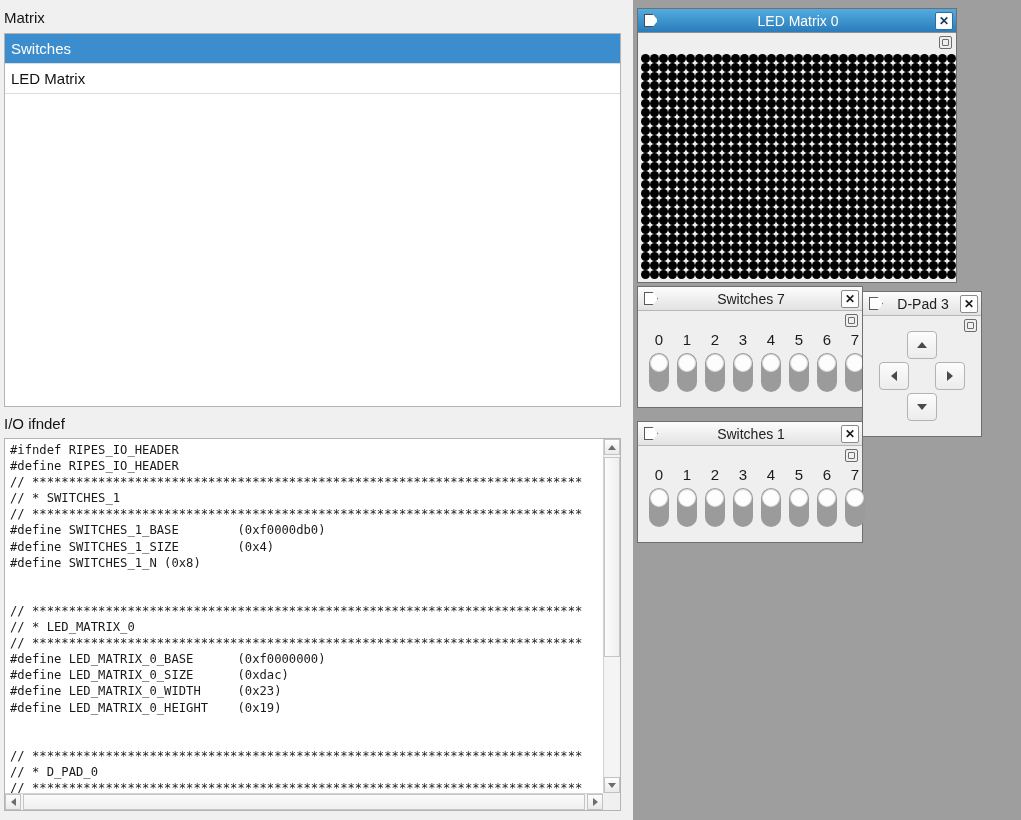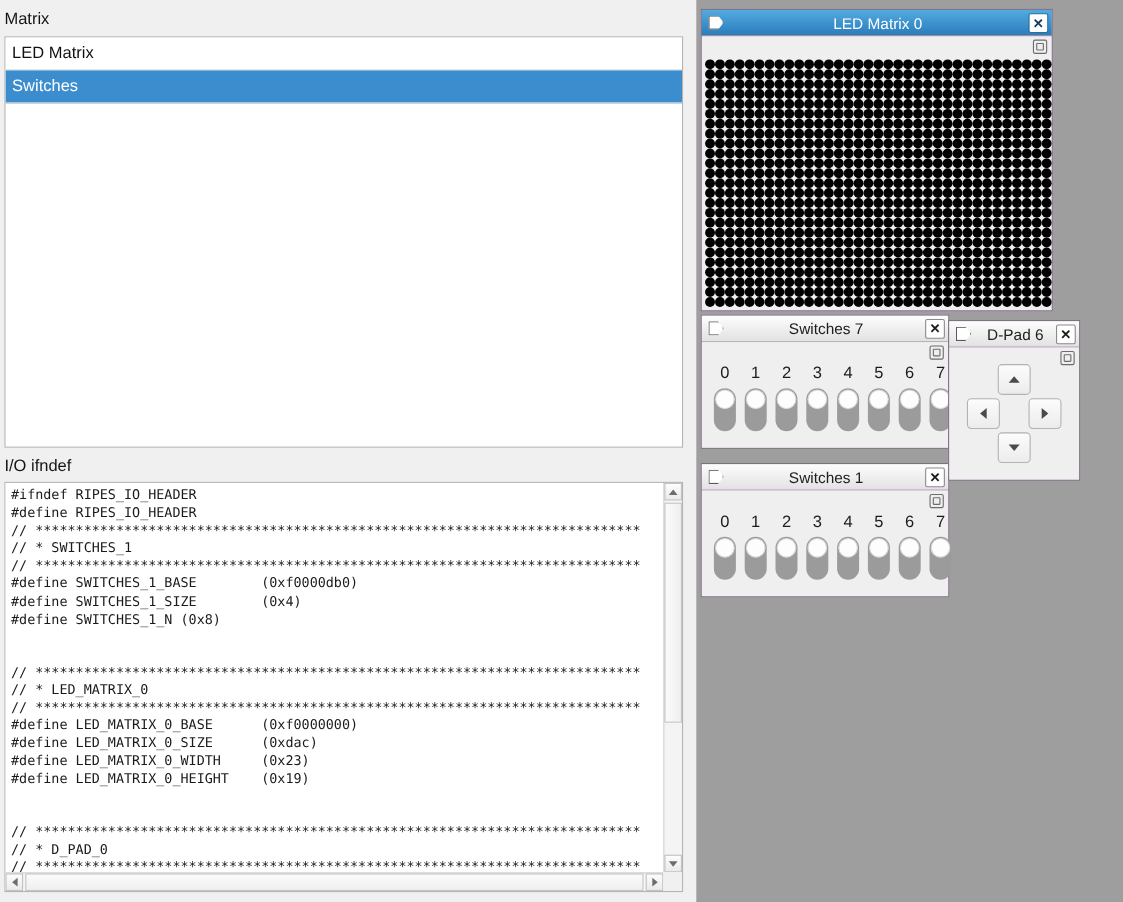--- a/index.html
+++ b/index.html
@@ -189,21 +189,21 @@
     position: absolute;
     left: 633px;
     top: 0;
     width: 388px;
     height: 820px;
     background: #9e9e9e;
   }
 
   .mdi-window {
     position: absolute;
-    background: #f0abfc;
+    background: #fdba74;
     border: 1px solid #6f6f6f;
     box-sizing: border-box;
   }
 
   .title-bar {
     position: relative;
     height: 24px;
     display: flex;
     align-items: center;
     box-sizing: border-box;
@@ -387,22 +387,22 @@
 </head>
 <body>
 
 <div id="root">
 
   <div id="left-panel">
 
     <div class="panel-label" id="devices-label">Matrix</div>
 
     <div id="devices-list">
+        <div class="device-item selected">Switches</div>
         <div class="device-item">LED Matrix</div>
-        <div class="device-item selected">Switches</div>
       </div>
 
     <div class="panel-label" id="io-label">I/O ifndef</div>
 
     <div id="io-box">
       <div id="code-area">
         <div id="code-text">#ifndef RIPES_IO_HEADER
 #define RIPES_IO_HEADER
 // ***************************************************************************
 // * SWITCHES_1
@@ -1466,21 +1466,21 @@
             </div>
           </div>
       </div>
     </div>
 
     <div class="mdi-window" id="dpad-window">
       <div class="title-bar inactive">
         <span class="sys-icon">
           <span class="flag-shape"></span>
         </span>
-        <span class="title-text">D-Pad 6</span>
+        <span class="title-text">D-Pad 3</span>
         <span class="close-btn">✕</span>
       </div>
       <div class="win-body" id="dpad-body">
         <div class="detach-icon"></div>
         <div id="dpad-pad">
           <div class="dpad-btn" id="dpad-up">
             <span class="dp-arrow dp-up"></span>
           </div>
           <div class="dpad-btn" id="dpad-left">
             <span class="dp-arrow dp-left"></span>

